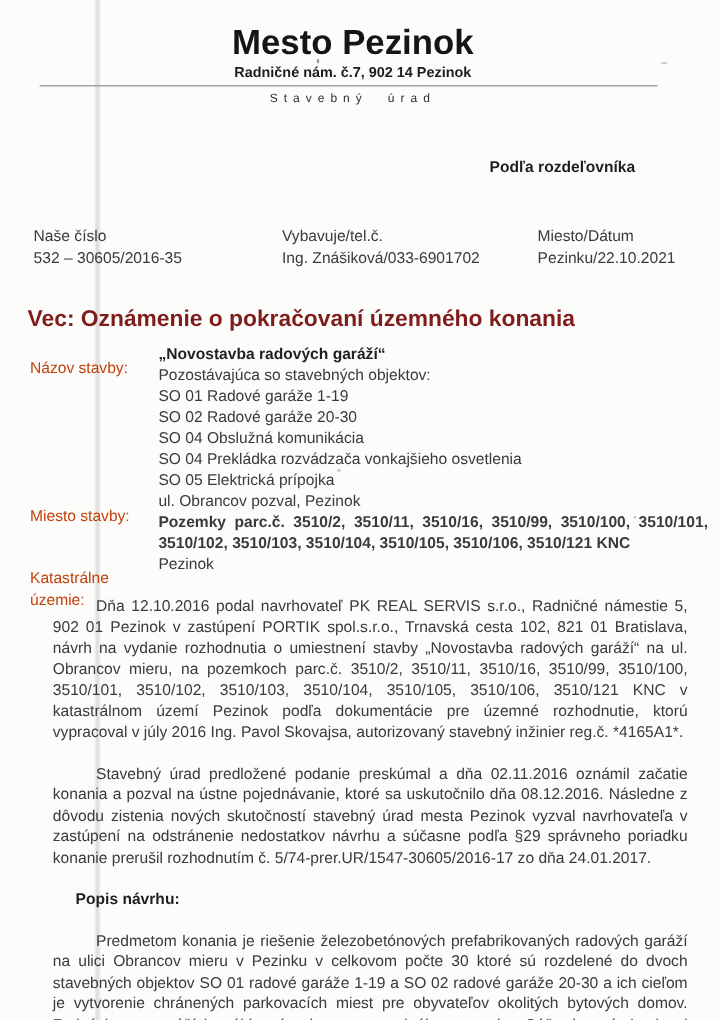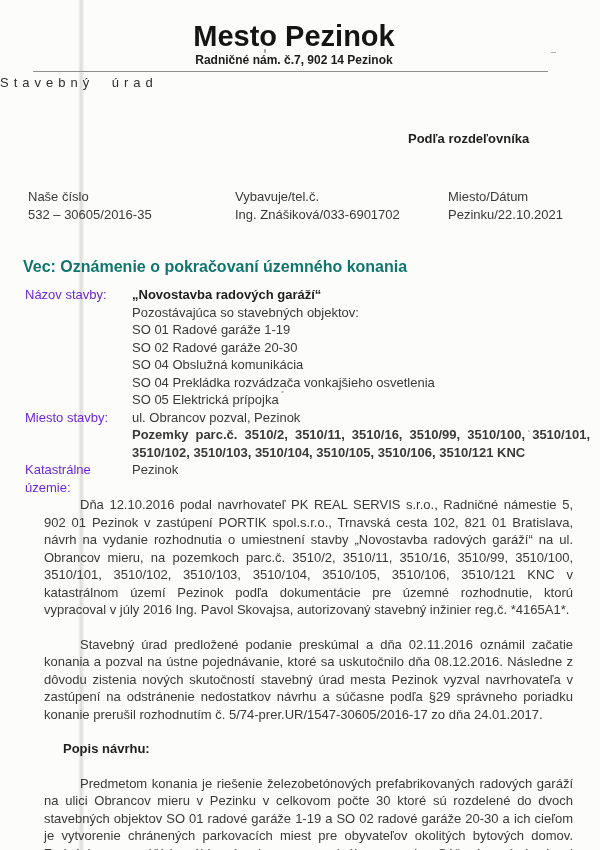--- a/index.html
+++ b/index.html
@@ -41,47 +41,47 @@
     position: absolute; top: 52px; left: 0; width: 588px;
     text-align: center; font-size: 12px; font-weight: bold;
     color: #1c1c1c; line-height: 17px;
   }
   .header-divider {
     position: absolute; top: 71px; left: 33px; width: 515px; height: 1px;
     background: #8f8f8f;
   }
   .org-office {
     position: absolute; top: 75px; left: 0; width: 588px;
-    font-size: 13px; color: #2e2e2e;
+    text-align: center; font-size: 10px; color: #2e2e2e;
     letter-spacing: 5px; word-spacing: 9px; line-height: 16px;
   }
 
   .addressee {
     position: absolute; top: 130px; left: 408px;
     font-weight: bold; font-size: 13px; color: #1f1f1f;
   }
 
   
   .ref-col { position: absolute; top: 188px; }
   .ref-col1 { left: 28px; }
   .ref-col2 { left: 235px; }
   .ref-col3 { left: 448px; }
   .ref-label, .ref-value { display: block; }
 
   .subject {
     position: absolute; top: 258px; left: 23px;
-    font-weight: bold; font-size: 16px; color: #0f766e;
+    font-weight: bold; font-size: 19px; color: #7f1d1d;
   }
 
   
   .details {
     position: absolute; top: 286px; left: 25px; width: 565px;
   }
   .detail-row { display: grid; grid-template-columns: 107px 1fr; }
-  .detail-label { color: #6d28d9; }
+  .detail-label { color: #c2410c; margin-top: 12px; }
   .detail-title { font-weight: bold; color: #1f1f1f; }
   .justified { text-align: justify; font-weight: bold; }
 
   
   .bodytext {
     position: absolute; top: 479px; left: 27px; width: 563px;
   }
   .para {
     margin: 17px; text-align: justify; text-indent: 36px;
   }

